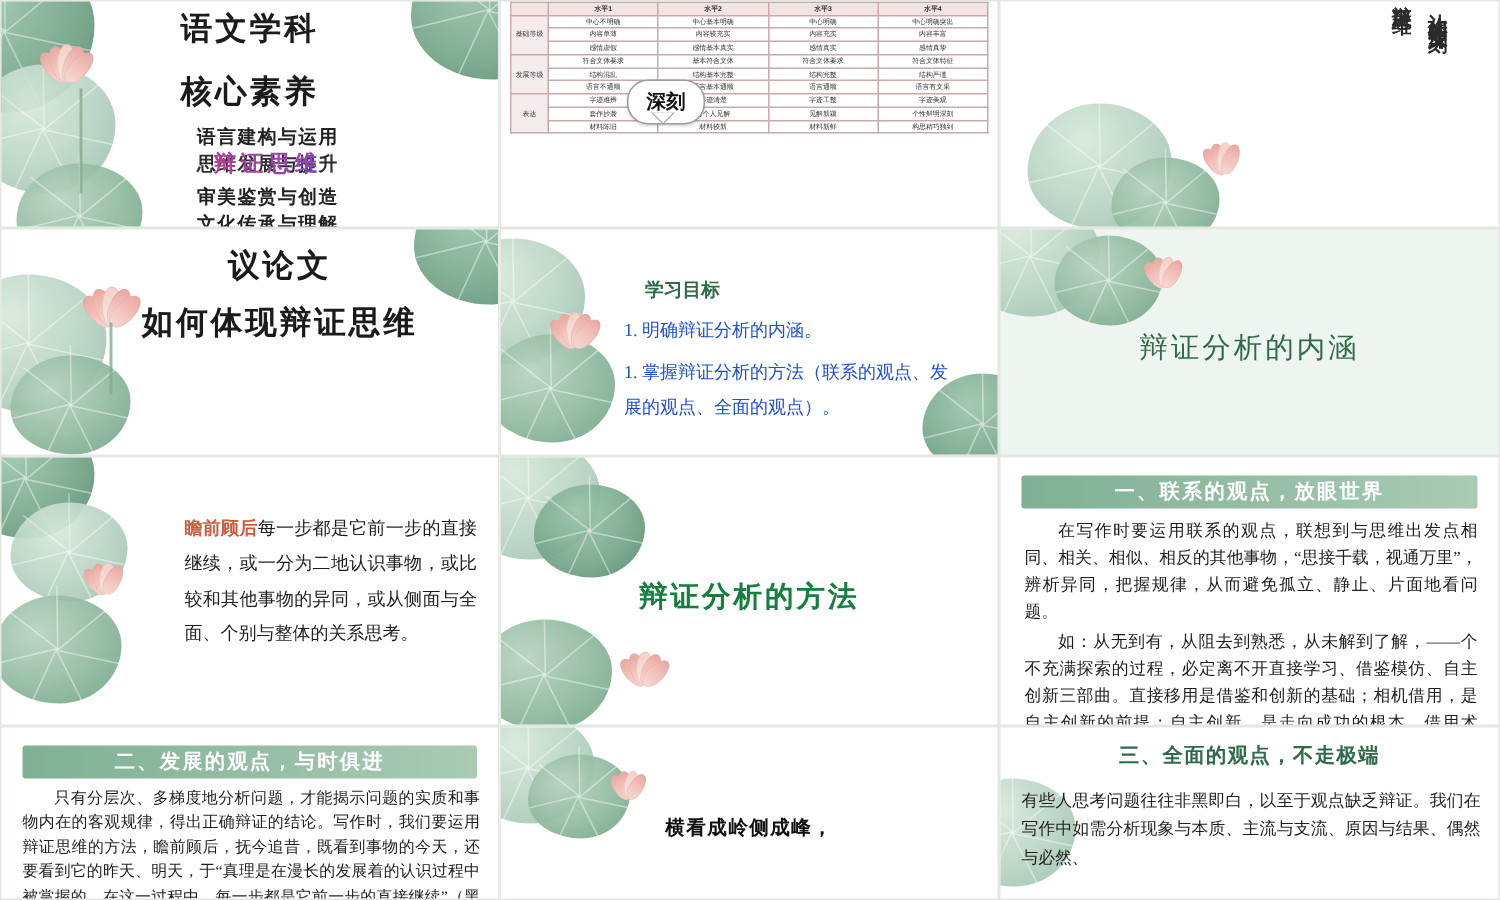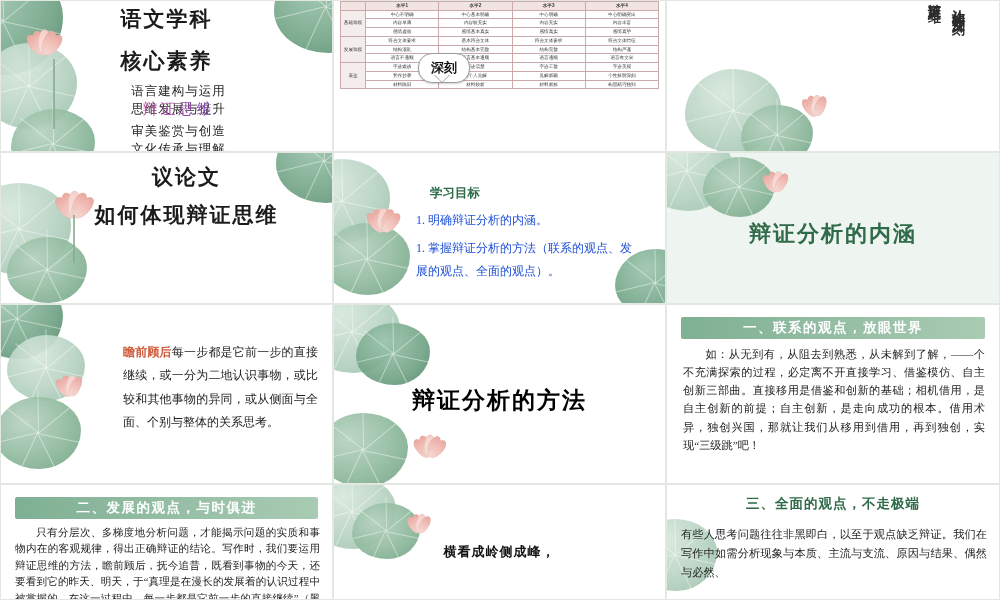--- a/index.html
+++ b/index.html
@@ -58,27 +58,27 @@
   .lotus span.c{background:linear-gradient(to top,#fae6e1,#f5cfc8);}
   .stem{
     position:absolute;width:2px;background:#86ab8f;opacity:.8;
   }
   
   .title-ctr{
     position:absolute;left:0;right:0;text-align:center;
   }
   .t1{font-size:21px;font-weight:bold;color:#1b1b1b;letter-spacing:2px;}
   .t2{font-size:21px;font-weight:bold;color:#1b1b1b;letter-spacing:2px;}
-  .sub{font-size:12.5px;font-weight:normal;color:#222;letter-spacing:1px;margin-left:24px;}
+  .sub{font-size:12.5px;font-weight:bold;color:#222;letter-spacing:1px;margin-left:24px;}
   .sub.grad{
     background:linear-gradient(90deg,#d94f4f,#c23b8c,#7a49c6,#2f6fd0);
     -webkit-background-clip:text;background-clip:text;color:transparent;
   }
   .green-title{
-    font-size:23px;font-weight:bold;color:#000000;letter-spacing:2px;
+    font-size:19px;font-weight:bold;color:#15803d;letter-spacing:2px;
   }
   .banner{
     position:absolute;left:14px;right:14px;top:12px;height:22px;
     background:linear-gradient(90deg,#7fb094,#a9cbb4);
     border-radius:2px;
     display:flex;align-items:center;justify-content:center;
     color:#fff;font-size:13.5px;font-weight:bold;letter-spacing:1.5px;
   }
   .body-text{
     position:absolute;
@@ -128,21 +128,21 @@
     position:absolute;
     writing-mode:vertical-rl;
     font-size:13px;font-weight:bold;color:#2b2b2b;letter-spacing:2px;
     line-height:1.35;
   }
   .center-title{
     position:absolute;left:0;right:0;text-align:center;
   }
   .mint{background:#eef4ef;}
   .center-sub-title{
-    font-size:22px;font-weight:bold;color:#2f6b49;letter-spacing:2px;
+    font-size:19px;font-weight:normal;color:#2f6b49;letter-spacing:2px;
   }
   .quote{
     position:absolute;left:0;right:0;text-align:center;
     font-size:13px;font-weight:bold;color:#111;letter-spacing:1px;
   }
 </style>
 </head>
 <body>
 
 <div class="grid">
@@ -494,20 +494,21 @@
       <span class="c" style="transform:rotate(2deg)"></span>
       <span style="transform:rotate(24deg)"></span>
       <span style="transform:rotate(46deg)"></span>
     </div>
     <div class="center-title green-title" style="top:80px;">辩证分析的方法</div>
   </div>
 
   <div class="slide">
     <div class="banner">一、联系的观点，放眼世界</div>
     <div class="body-text" style="left:16px;right:14px;top:40px;">
+      <p>在写作时要运用联系的观点，联想到与思维出发点相同、相关、相似、相反的其他事物，“思接千载，视通万里”，辨析异同，把握规律，从而避免孤立、静止、片面地看问题。</p>
       <p>如：从无到有，从阻去到熟悉，从未解到了解，——个不充满探索的过程，必定离不开直接学习、借鉴模仿、自主创新三部曲。直接移用是借鉴和创新的基础；相机借用，是自主创新的前提；自主创新，是走向成功的根本。借用术异，独创兴国，那就让我们从移用到借用，再到独创，实现“三级跳”吧！</p>
 
     </div>
   </div>
 
   <div class="slide">
     <div class="banner">二、发展的观点，与时俱进</div>
     <div class="body-text" style="left:14px;right:12px;top:40px;font-size:10.6px;line-height:1.55;">
       <p>只有分层次、多梯度地分析问题，才能揭示问题的实质和事物内在的客观规律，得出正确辩证的结论。写作时，我们要运用辩证思维的方法，瞻前顾后，抚今追昔，既看到事物的今天，还要看到它的昨天、明天，于“真理是在漫长的发展着的认识过程中被掌握的，在这一过程中，每一步都是它前一步的直接继续”（黑格尔）。</p>
 

